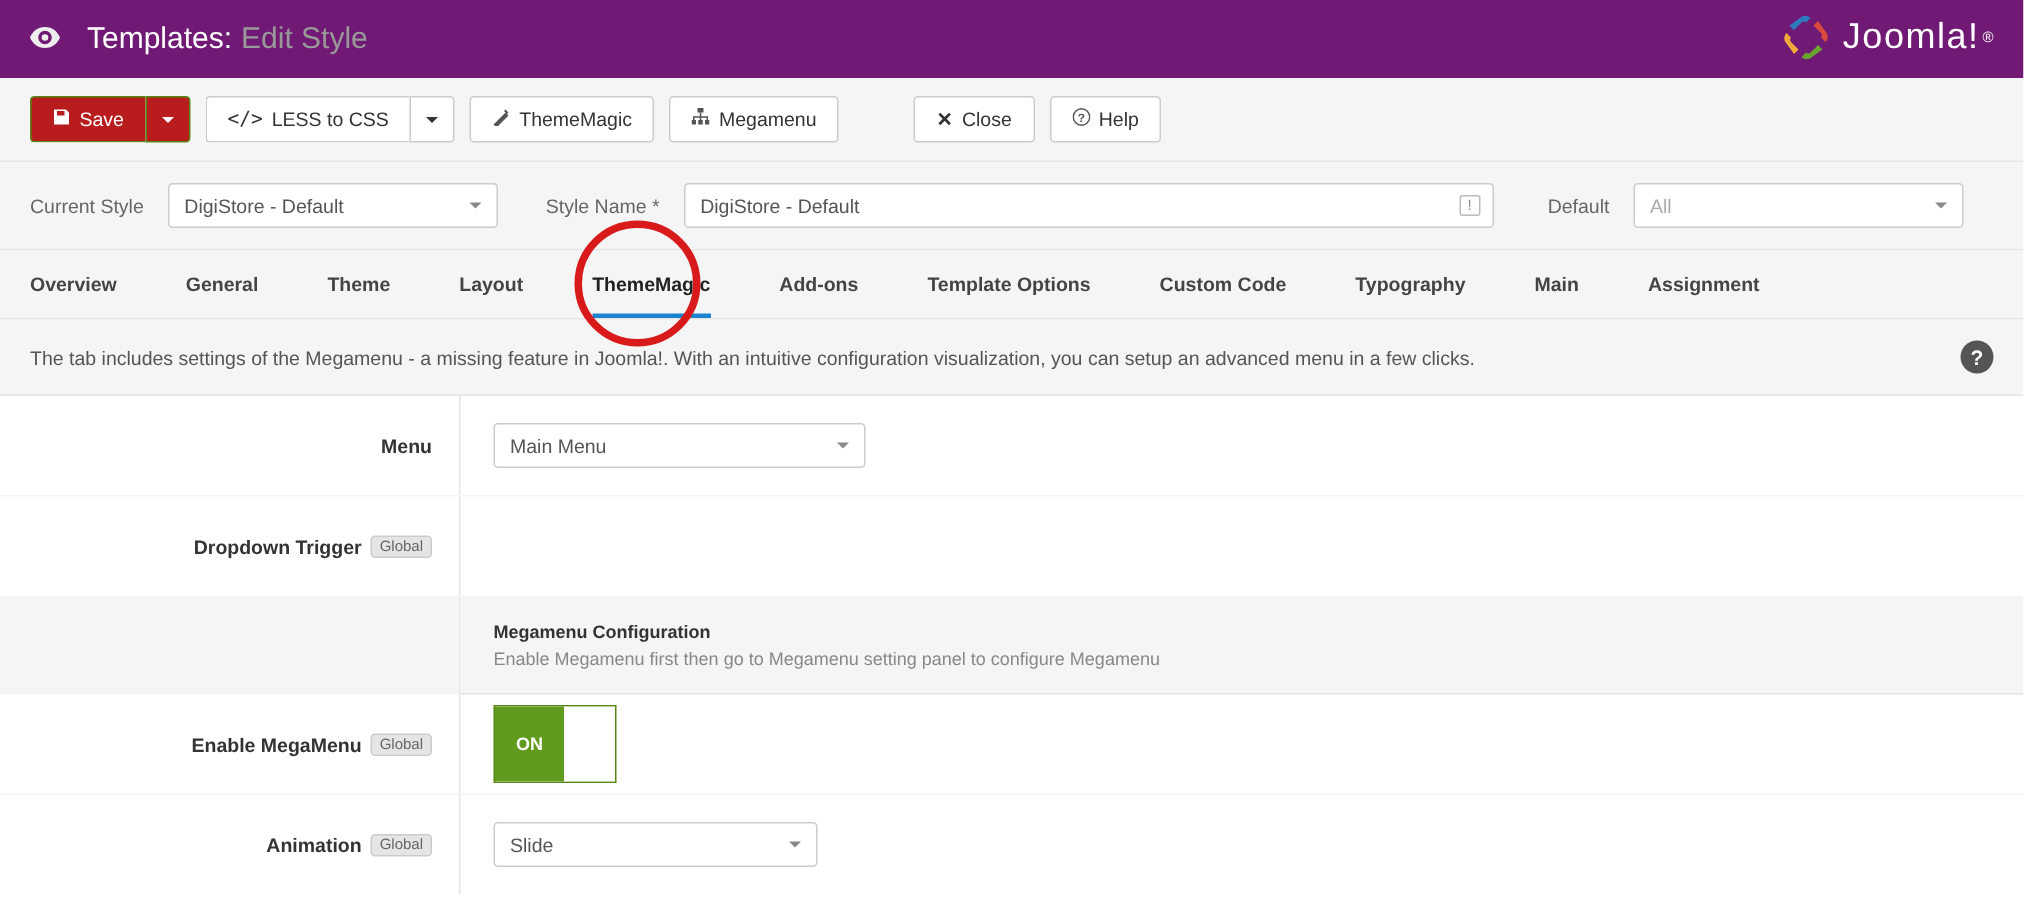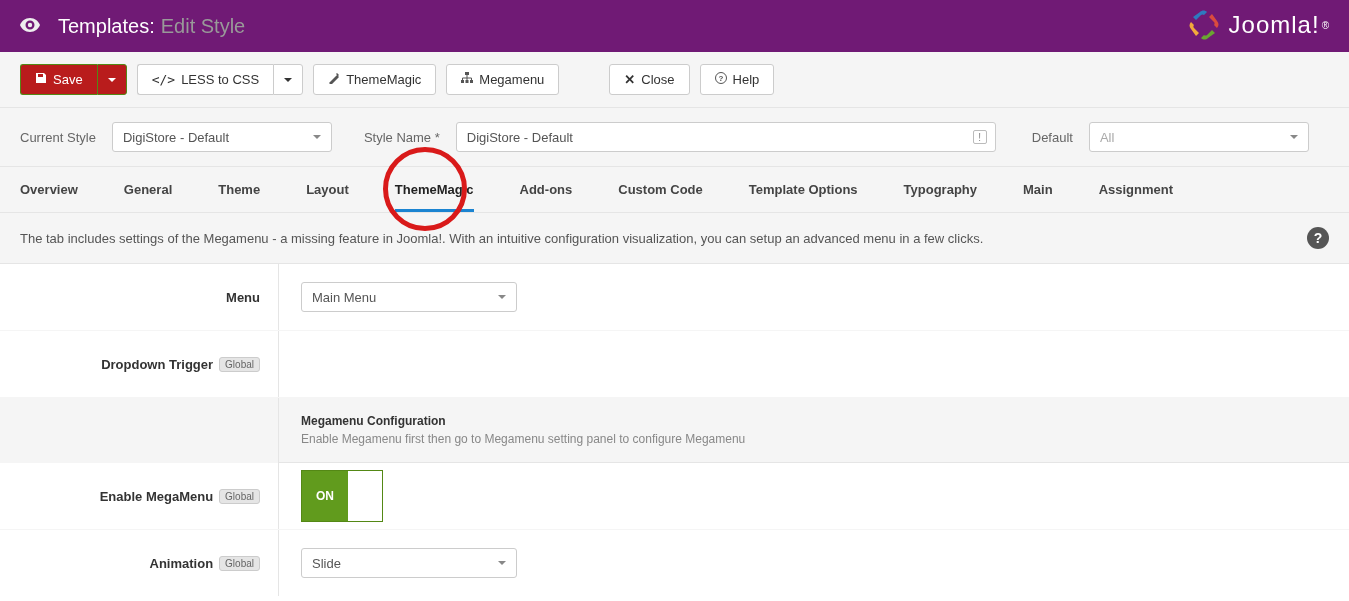--- a/index.html
+++ b/index.html
@@ -25,21 +25,21 @@
 .input-warn { position:absolute; right:8px; top:50%; transform:translateY(-50%); width:14px; height:14px; border:1px solid #bbb; border-radius:2px; display:flex; align-items:center; justify-content:center; font-size:10px; color:#888; }
 .tabs { background: #f5f5f5; border-bottom: 1px solid #e5e5e5; padding: 0 20px; display: flex; gap: 46px; height: 46px; align-items: center; position: relative; }
 .tab { color: #444; font-size: 13px; font-weight: bold; cursor: pointer; height: 100%; display: flex; align-items: center; position: relative; }
 .tab.active { color: #222; }
 .tab.active::after { content: ''; position: absolute; left: 0; right: 0; bottom: 0; height: 3px; background: #1b84d1; }
 .red-circle { position:absolute; width:84px; height:84px; border:5px solid #d91a1a; border-radius:50%; pointer-events:none; }
 .desc-row { background: #f5f5f5; border-bottom: 1px solid #e5e5e5; padding: 14px 20px; color: #555; display:flex; align-items:center; }
 .help-circle { margin-left:auto; width:22px; height:22px; border-radius:50%; background:#555; color:#fff; display:flex; align-items:center; justify-content:center; font-weight:bold; font-size:14px; cursor:pointer; }
 .form-row { display:flex; align-items:center; min-height:66px; border-bottom:1px solid #f5f5f5; }
 .form-row.noborder{ border-bottom:none; }
-.form-label-cell { width:279px; text-align:right; padding-right:18px; display:flex; justify-content:flex-end; align-items:center; gap:6px; border-right:1px solid #e5e5e5; height:66px; }
+.form-label-cell { width:307px; text-align:right; padding-right:18px; display:flex; justify-content:flex-end; align-items:center; gap:6px; border-right:1px solid #e5e5e5; height:66px; }
 .form-label { font-weight:bold; color:#333; font-size:13px; }
 .global-badge { background:#e5e5e5; border:1px solid #ccc; border-radius:3px; padding:1px 5px; font-size:10px; color:#666; }
 .form-control-cell { padding-left:22px; }
 .section-header { background:#f5f5f5; padding:16px 22px; border-bottom:1px solid #e5e5e5; margin-left:0; }
 .section-title { font-size:12px; font-weight:bold; color:#333; margin-bottom:4px; }
 .section-sub { font-size:12px; color:#888; }
 .toggle { display:inline-flex; border:1px solid #548815; border-radius:0; overflow:hidden; cursor:pointer; }
 .toggle-on { background:#619b1d; color:#fff; padding:18px 14px; font-weight:bold; font-size:12px; }
 .toggle-off { background:#fff; width:34px; }
 </style>
@@ -149,24 +149,24 @@
   <div class="tab">
       <span>Layout</span>
     </div>
   <div class="tab active">
       <span>ThemeMagic</span>
     </div>
   <div class="tab">
       <span>Add-ons</span>
     </div>
   <div class="tab">
+      <span>Template Options</span>
+    </div>
+  <div class="tab">
       <span>Custom Code</span>
-    </div>
-  <div class="tab">
-      <span>Template Options</span>
     </div>
   <div class="tab">
       <span>Typography</span>
     </div>
   <div class="tab">
       <span>Main</span>
     </div>
   <div class="tab">
       <span>Assignment</span>
     </div>
@@ -177,21 +177,21 @@
   <span>The tab includes settings of the Megamenu - a missing feature in Joomla!. With an intuitive configuration visualization, you can setup an advanced menu in a few clicks.</span>
   <div class="help-circle">?</div>
 </div>
 
 <div>
   <div class="form-row">
     <div class="form-label-cell">
       <span class="form-label">Menu</span>
     </div>
     <div class="form-control-cell">
-      <div class="select-box" style="width:216px">
+      <div class="select-box" style="width:248px">
         <span>Main Menu</span>
         <span class="sel-caret"></span>
       </div>
     </div>
   </div>
 
   <div class="form-row">
     <div class="form-label-cell">
       <span class="form-label">Dropdown Trigger</span>
       <span class="global-badge">Global</span>

